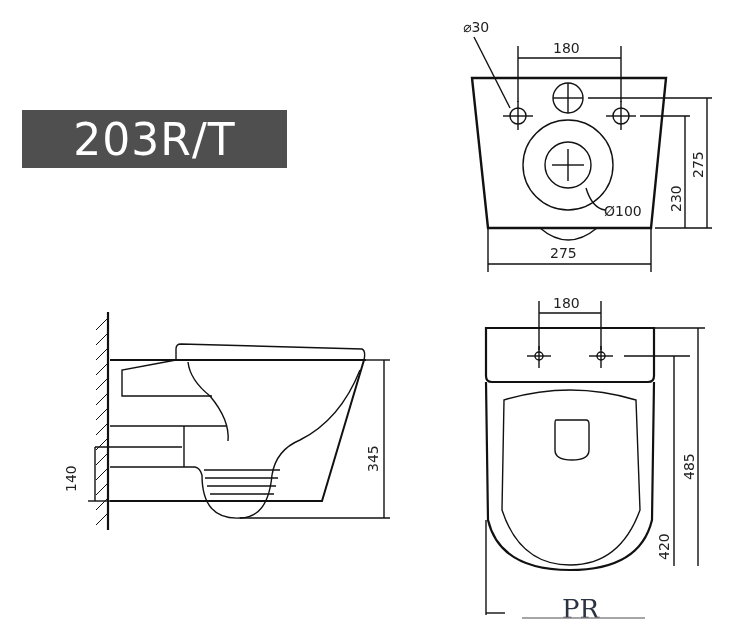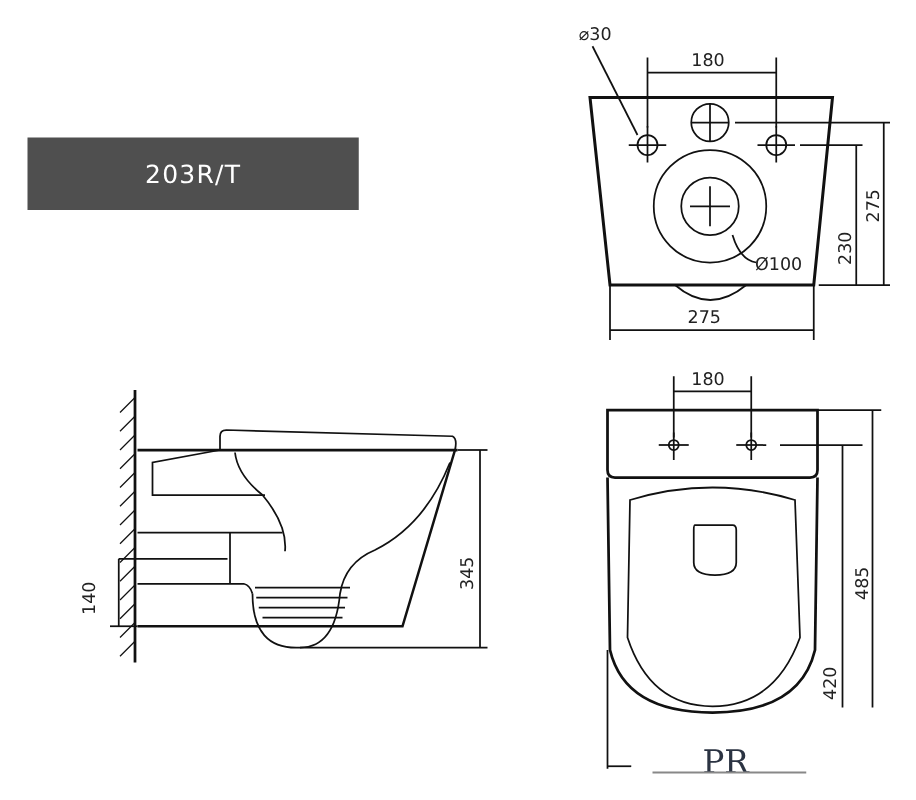--- a/index.html
+++ b/index.html
@@ -1,18 +1,18 @@
 <!DOCTYPE html>
 <html><head>
 <meta charset="utf-8">
 <style>
   html,body{margin:0;padding:0;background:#ffffff;}
   body{width:733px;height:640px;position:relative;overflow:hidden;font-family:"DejaVu Sans",sans-serif;}
   .model-badge{position:absolute;left:22px;top:110px;width:265px;height:58px;background:#4f4f4f;display:flex;align-items:center;justify-content:center;}
-  .model-badge span{color:#ffffff;font-family:"DejaVu Sans",sans-serif;font-size:20px;letter-spacing:1px;}
+  .model-badge span{color:#ffffff;font-family:"DejaVu Sans",sans-serif;font-size:44px;letter-spacing:1px;}
   svg{position:absolute;left:0;top:0;}
   .dim{font-family:"DejaVu Sans",sans-serif;font-size:14px;fill:#222;}
 </style>
 </head>
 <body>
 
 <div class="model-badge">
   <span>203R/T</span>
 </div>
 

